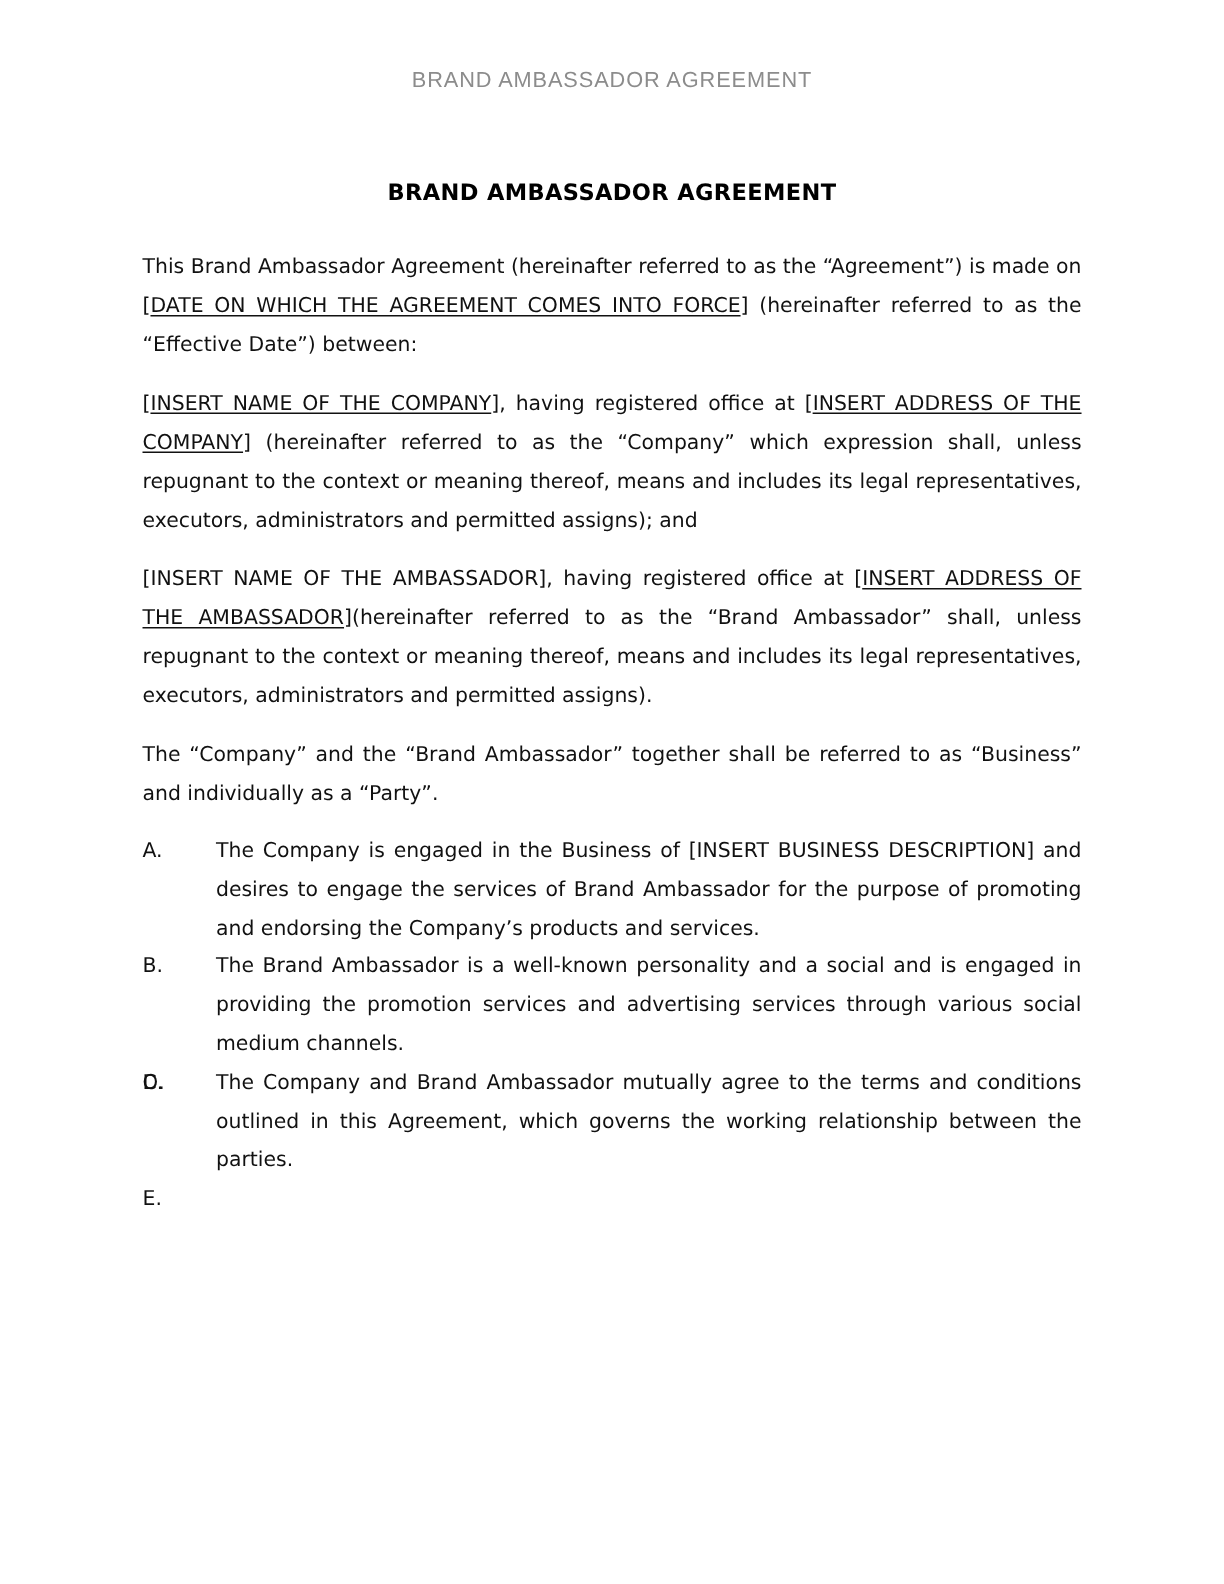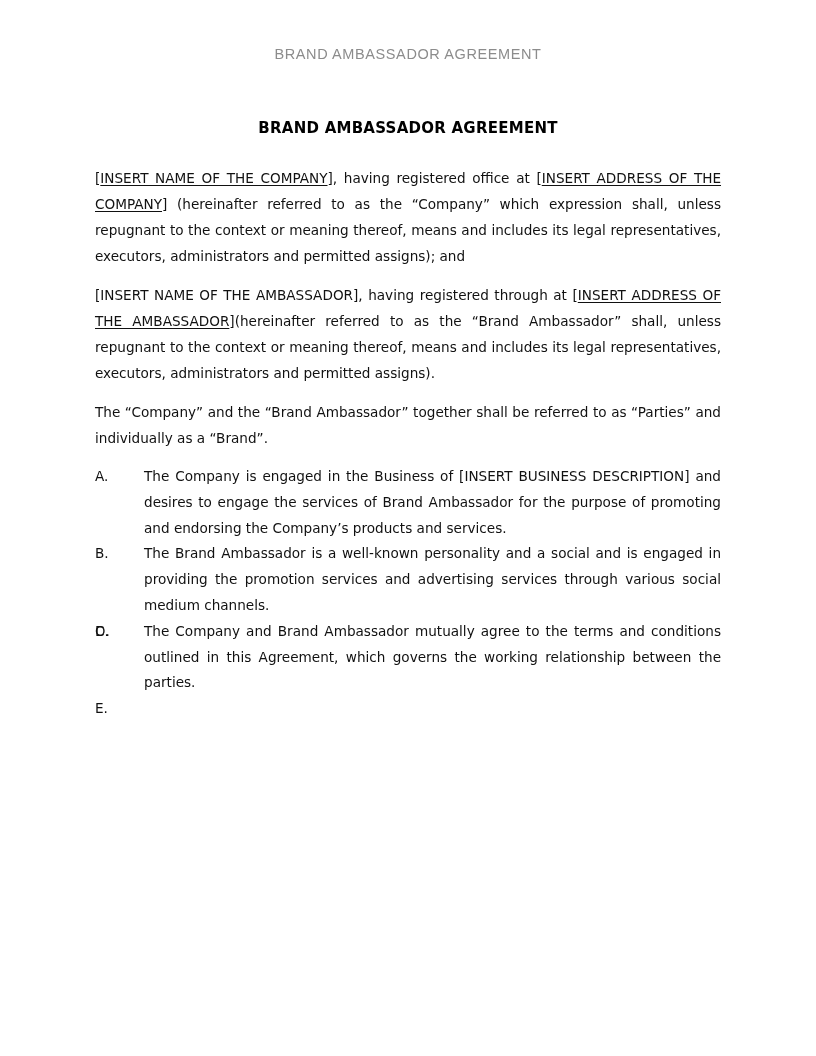--- a/index.html
+++ b/index.html
@@ -126,26 +126,27 @@
 <body>
 
 <div class="page">
 
   <div class="doc-header">BRAND AMBASSADOR AGREEMENT</div>
 
   <div class="content">
 
     <h1 class="doc-title">BRAND AMBASSADOR AGREEMENT</h1>
 
+    <p class="body-para"><span>This Brand Ambassador Agreement (hereinafter referred to as the “Agreement”) is made on [</span><span class="u">DATE ON WHICH THE AGREEMENT COMES INTO FORCE</span><span>] (hereinafter referred to as the “Effective Date”) between:</span></p>
 
     <p class="body-para"><span>[</span><span class="u">INSERT NAME OF THE COMPANY</span><span>],  having registered office at [</span><span class="u">INSERT ADDRESS OF THE COMPANY</span><span>] (hereinafter referred to as the “Company” which expression shall, unless repugnant to the context or meaning thereof, means and includes its legal representatives, executors, administrators and permitted assigns); and</span></p>
 
-    <p class="body-para"><span>[INSERT NAME OF THE AMBASSADOR], having registered through at [</span><span class="u">INSERT ADDRESS OF THE AMBASSADOR</span><span>](hereinafter referred to as the “Brand Ambassador” shall, unless repugnant to the context or meaning thereof, means and includes its legal representatives, executors, administrators and permitted assigns).</span></p>
+    <p class="body-para"><span>[INSERT NAME OF THE AMBASSADOR], having registered office at [</span><span class="u">INSERT ADDRESS OF THE AMBASSADOR</span><span>](hereinafter referred to as the “Brand Ambassador” shall, unless repugnant to the context or meaning thereof, means and includes its legal representatives, executors, administrators and permitted assigns).</span></p>
 
-    <p class="body-para">The “Company” and the “Brand Ambassador” together shall be referred to as “Parties” and individually as a “Brand”.</p>
+    <p class="body-para">The “Company” and the “Brand Ambassador” together shall be referred to as “Business” and individually as a “Party”.</p>
 
 
     <ol class="alpha-list">
       <li>
         <span class="marker">A.</span>
         <span>The Company is engaged in the Business of [INSERT BUSINESS DESCRIPTION] and desires to engage the services of Brand Ambassador for the purpose of promoting and endorsing the Company’s products and services.</span>
       </li>
       <li>
         <span class="marker">B.</span>
         <span>The Brand Ambassador is a well-known personality and a social and is engaged in providing the promotion services and advertising services through various social medium channels.</span>

